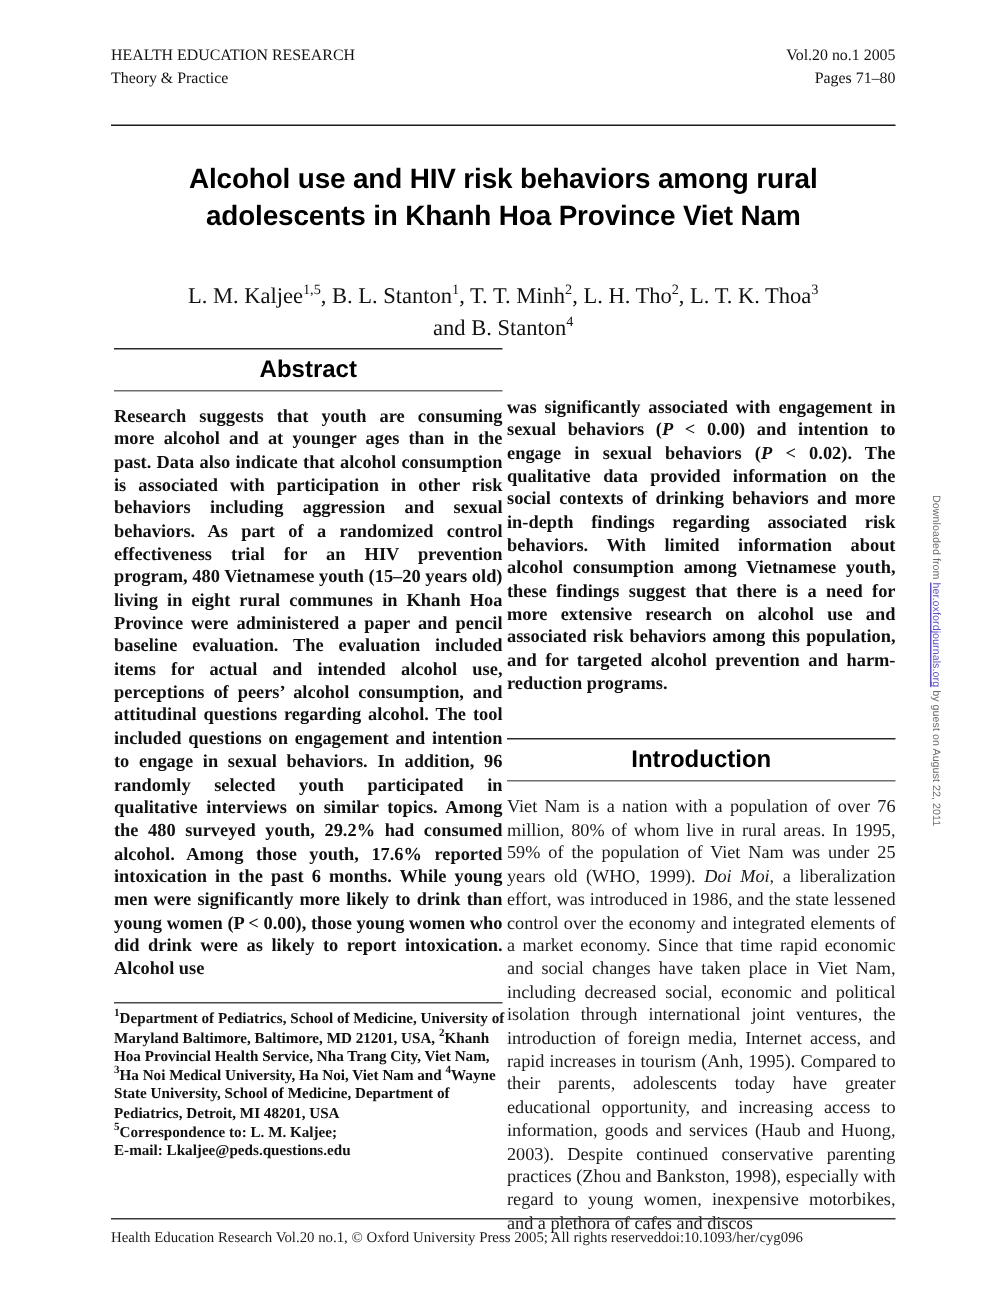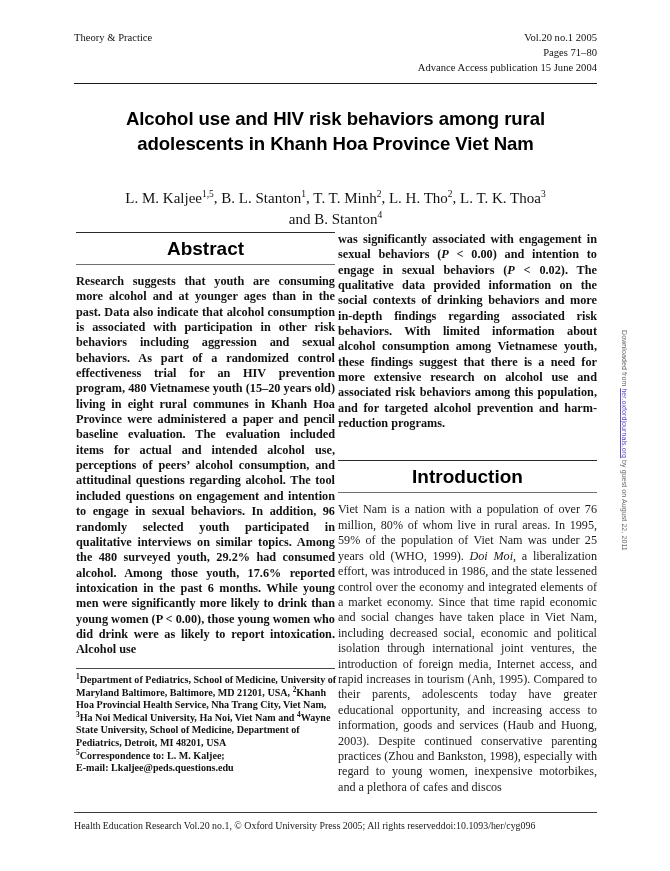--- a/index.html
+++ b/index.html
@@ -84,21 +84,21 @@
   }
   .col-right {
     position: absolute;
     left: 338px; top: 232px;
     width: 259px;
   }
 
   .sec-head {
     font-family: "Liberation Sans", "DejaVu Sans", sans-serif;
     font-weight: bold;
-    font-size: 19px;
+    font-size: 16px;
     text-align: center;
     color: #000;
     border-top: 1.7px solid #2b2b2b;
     border-bottom: 0.9px solid #6f6f6f;
     padding: 5px 0 4px 0;
     margin: 0 0 9px 0;
   }
 
   .abstract-text {
     font-weight: bold;
@@ -118,21 +118,21 @@
     text-align: justify;
     text-justify: inter-word;
     color: #1a1a1a;
     margin: 0;
   }
   .body-text i { font-style: italic; }
 
   .intro-head { margin-top: 0; }
 
   
-  .cont-offset { }
+  .cont-offset { margin-top: 32px; }
 
   .intro-block { margin-top: 29px; }
 
   
   .footnote-rule {
     position: absolute;
     left: 76px; top: 668px;
     width: 259px;
     height: 0;
     border-top: 0.9px solid #4a4a4a;
@@ -192,26 +192,26 @@
     text-decoration: underline;
   }
 </style>
 </head>
 <body>
 
 <div class="page">
 
   <div class="masthead">
     <div class="masthead-left">
+      <div>HEALTH EDUCATION RESEARCH</div>
       <div>Theory &amp; Practice</div>
     </div>
     <div class="masthead-right">
       <div>Vol.20 no.1 2005</div>
       <div>Pages 71–80</div>
-      <div>Advance Access publication 15 June 2004</div>
     </div>
   </div>
 
   <div class="rule-head"></div>
 
   <div class="title">Alcohol use and HIV risk behaviors among rural adolescents in Khanh Hoa Province Viet Nam</div>
 
   <div class="authors">
     <span>
       <span><span>L. M. Kaljee</span><sup>1,5</sup><span>, </span></span><span><span>B. L. Stanton</span><sup>1</sup><span>, </span></span><span><span>T. T. Minh</span><sup>2</sup><span>, </span></span><span><span>L. H. Tho</span><sup>2</sup><span>, </span></span><span><span>L. T. K. Thoa</span><sup>3</sup></span>

